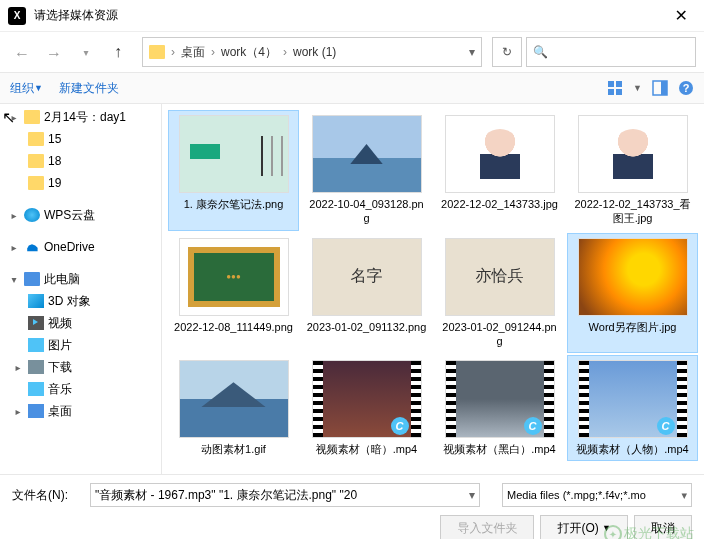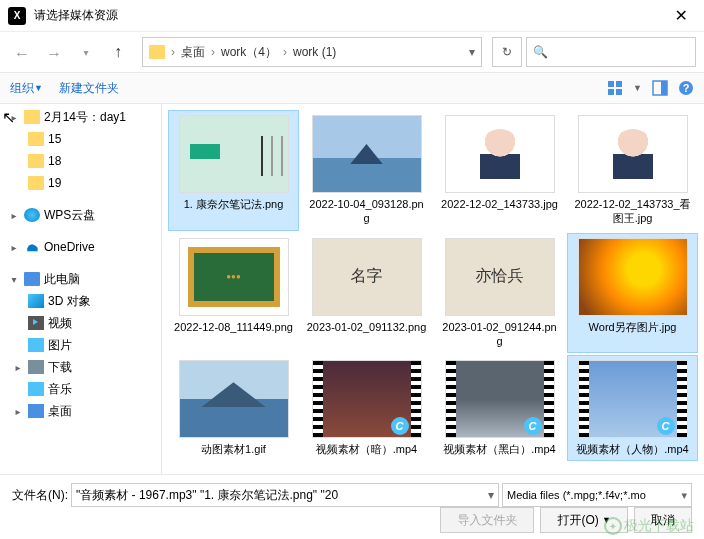--- a/index.html
+++ b/index.html
@@ -67,21 +67,21 @@
 .thumb.img9::before { content: ""; position: absolute; bottom: 30px; left: 20%; width: 60%; height: 25px; background: #3a5a7a; clip-path: polygon(30% 40%, 50% 0, 70% 40%, 100% 100%, 0 100%); }
 .thumb.video { background: #222; }
 .thumb.video::before { content: ""; position: absolute; left: 0; top: 0; bottom: 0; width: 10px; background: repeating-linear-gradient(#000 0 4px, #fff 4px 8px); }
 .thumb.video::after { content: ""; position: absolute; right: 0; top: 0; bottom: 0; width: 10px; background: repeating-linear-gradient(#000 0 4px, #fff 4px 8px); }
 .thumb.video .vinner { position: absolute; inset: 0 10px; background-size: cover; }
 .thumb .badge { position: absolute; right: 12px; bottom: 2px; width: 18px; height: 18px; background: #4fc3f7; border-radius: 50%; color: #fff; display: flex; align-items: center; justify-content: center; font-size: 11px; font-style: italic; font-weight: bold; z-index: 2; }
 .vinner.city { background: linear-gradient(to bottom, #4a2a3a, #8a4a3a); }
 .vinner.bw { background: linear-gradient(to bottom, #5a6570 50%, #aab5c0); }
 .vinner.sky { background: linear-gradient(to bottom, #6a9bd8, #a8c8e8); }
 .bottom { border-top: 1px solid #e8e8e8; padding: 8px 12px; position: relative; }
-.filename-row { display: flex; align-items: center; gap: 3px; }
+.filename-row { display: flex; align-items: center; gap: 22px; margin-bottom: 8px; }
 .filename-label { font-size: 12px; }
 .filename-input { flex: 1; height: 24px; border: 1px solid #ccc; padding: 0 4px; font-size: 12px; display: flex; align-items: center; justify-content: space-between; background: #fff; }
 .filename-input span:first-child { overflow: hidden; white-space: nowrap; }
 .filter-select { width: 190px; height: 24px; border: 1px solid #ccc; padding: 0 4px; font-size: 11px; display: flex; align-items: center; justify-content: space-between; background: #fff; }
 .button-row { display: flex; justify-content: flex-end; gap: 6px; }
 .btn { height: 24px; padding: 12px 16px; border: 1px solid #ccc; background: #f5f5f5; font-size: 12px; cursor: pointer; display: flex; align-items: center; }
 .btn.disabled { color: #aaa; background: #f3f3f3; }
 .watermark { position: absolute; right: 10px; bottom: 6px; color: rgba(100,180,100,0.5); font-size: 14px; pointer-events: none; display: flex; align-items: center; gap: 2px; }
 .watermark .logo { width: 18px; height: 18px; border: 2px solid rgba(100,180,100,0.5); border-radius: 50%; display: flex; align-items: center; justify-content: center; font-size: 10px; }
 .cursor { position: absolute; left: 2px; top: 108px; font-size: 16px; color: #000; pointer-events: none; z-index: 10; }

